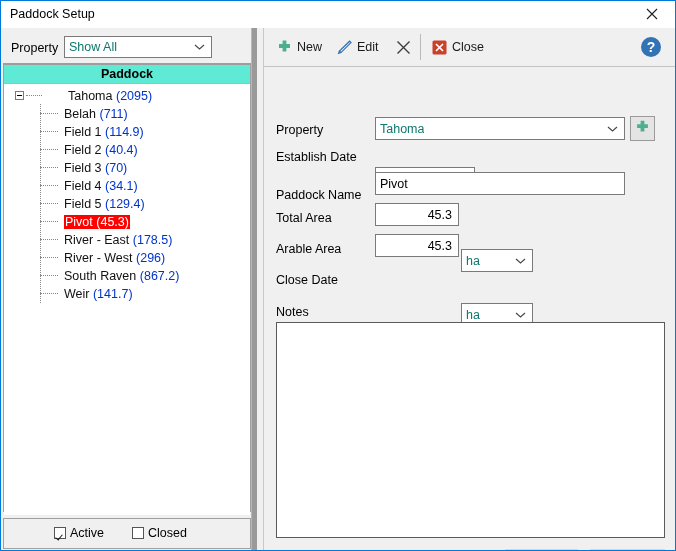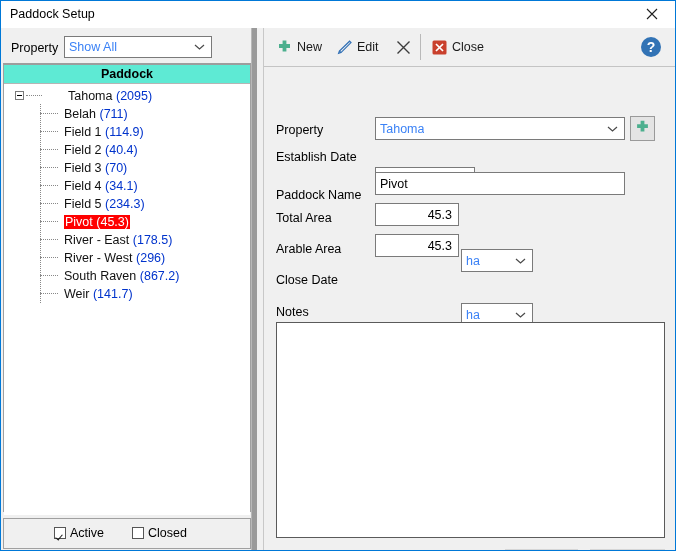--- a/index.html
+++ b/index.html
@@ -71,21 +71,21 @@
     left: 10px; top: 5px;
     font-size: 12.5px;
     color: #000;
   }
   .combo {
     box-sizing: border-box;
     background: #ffffff;
     border: 1px solid #7a7a7a;
     position: relative;
     font-size: 12.5px;
-    color: #3b82f6;
+    color: #0f766e;
     cursor: pointer;
   }
   .combo .combo-val {
     position: absolute;
     left: 4px; top: 50%;
     transform: translateY(-50%);
     white-space: nowrap;
     overflow: hidden;
   }
   .combo .chev {
@@ -405,21 +405,21 @@
 
     <div id="tree-panel">
       <div id="tree-header">Paddock</div>
       <div id="tree-body">
           <div class="tree-row root"><span class="tw-toggle"></span><span class="tw-dash-root"></span><span class="sel-wrap"><span class="node-name">Tahoma</span> <span class="node-area">(2095)</span></span></div>
           <div class="tree-row child"><span class="tw-vline"></span><span class="tw-dash"></span><span class="sel-wrap"><span class="node-name">Belah</span> <span class="node-area">(711)</span></span></div>
           <div class="tree-row child"><span class="tw-vline"></span><span class="tw-dash"></span><span class="sel-wrap"><span class="node-name">Field 1</span> <span class="node-area">(114.9)</span></span></div>
           <div class="tree-row child"><span class="tw-vline"></span><span class="tw-dash"></span><span class="sel-wrap"><span class="node-name">Field 2</span> <span class="node-area">(40.4)</span></span></div>
           <div class="tree-row child"><span class="tw-vline"></span><span class="tw-dash"></span><span class="sel-wrap"><span class="node-name">Field 3</span> <span class="node-area">(70)</span></span></div>
           <div class="tree-row child"><span class="tw-vline"></span><span class="tw-dash"></span><span class="sel-wrap"><span class="node-name">Field 4</span> <span class="node-area">(34.1)</span></span></div>
-          <div class="tree-row child"><span class="tw-vline"></span><span class="tw-dash"></span><span class="sel-wrap"><span class="node-name">Field 5</span> <span class="node-area">(234.3)</span></span></div>
+          <div class="tree-row child"><span class="tw-vline"></span><span class="tw-dash"></span><span class="sel-wrap"><span class="node-name">Field 5</span> <span class="node-area">(129.4)</span></span></div>
           <div class="tree-row child selected"><span class="tw-vline"></span><span class="tw-dash"></span><span class="sel-wrap"><span class="node-name">Pivot</span> <span class="node-area">(45.3)</span></span></div>
           <div class="tree-row child"><span class="tw-vline"></span><span class="tw-dash"></span><span class="sel-wrap"><span class="node-name">River - East</span> <span class="node-area">(178.5)</span></span></div>
           <div class="tree-row child"><span class="tw-vline"></span><span class="tw-dash"></span><span class="sel-wrap"><span class="node-name">River - West</span> <span class="node-area">(296)</span></span></div>
           <div class="tree-row child"><span class="tw-vline"></span><span class="tw-dash"></span><span class="sel-wrap"><span class="node-name">South Raven</span> <span class="node-area">(867.2)</span></span></div>
           <div class="tree-row child"><span class="tw-vline"></span><span class="tw-dash"></span><span class="sel-wrap"><span class="node-name">Weir</span> <span class="node-area">(141.7)</span></span></div>
         </div>
     </div>
 
     <div id="left-footer">
       <label id="chk-active" class="chk-item">

